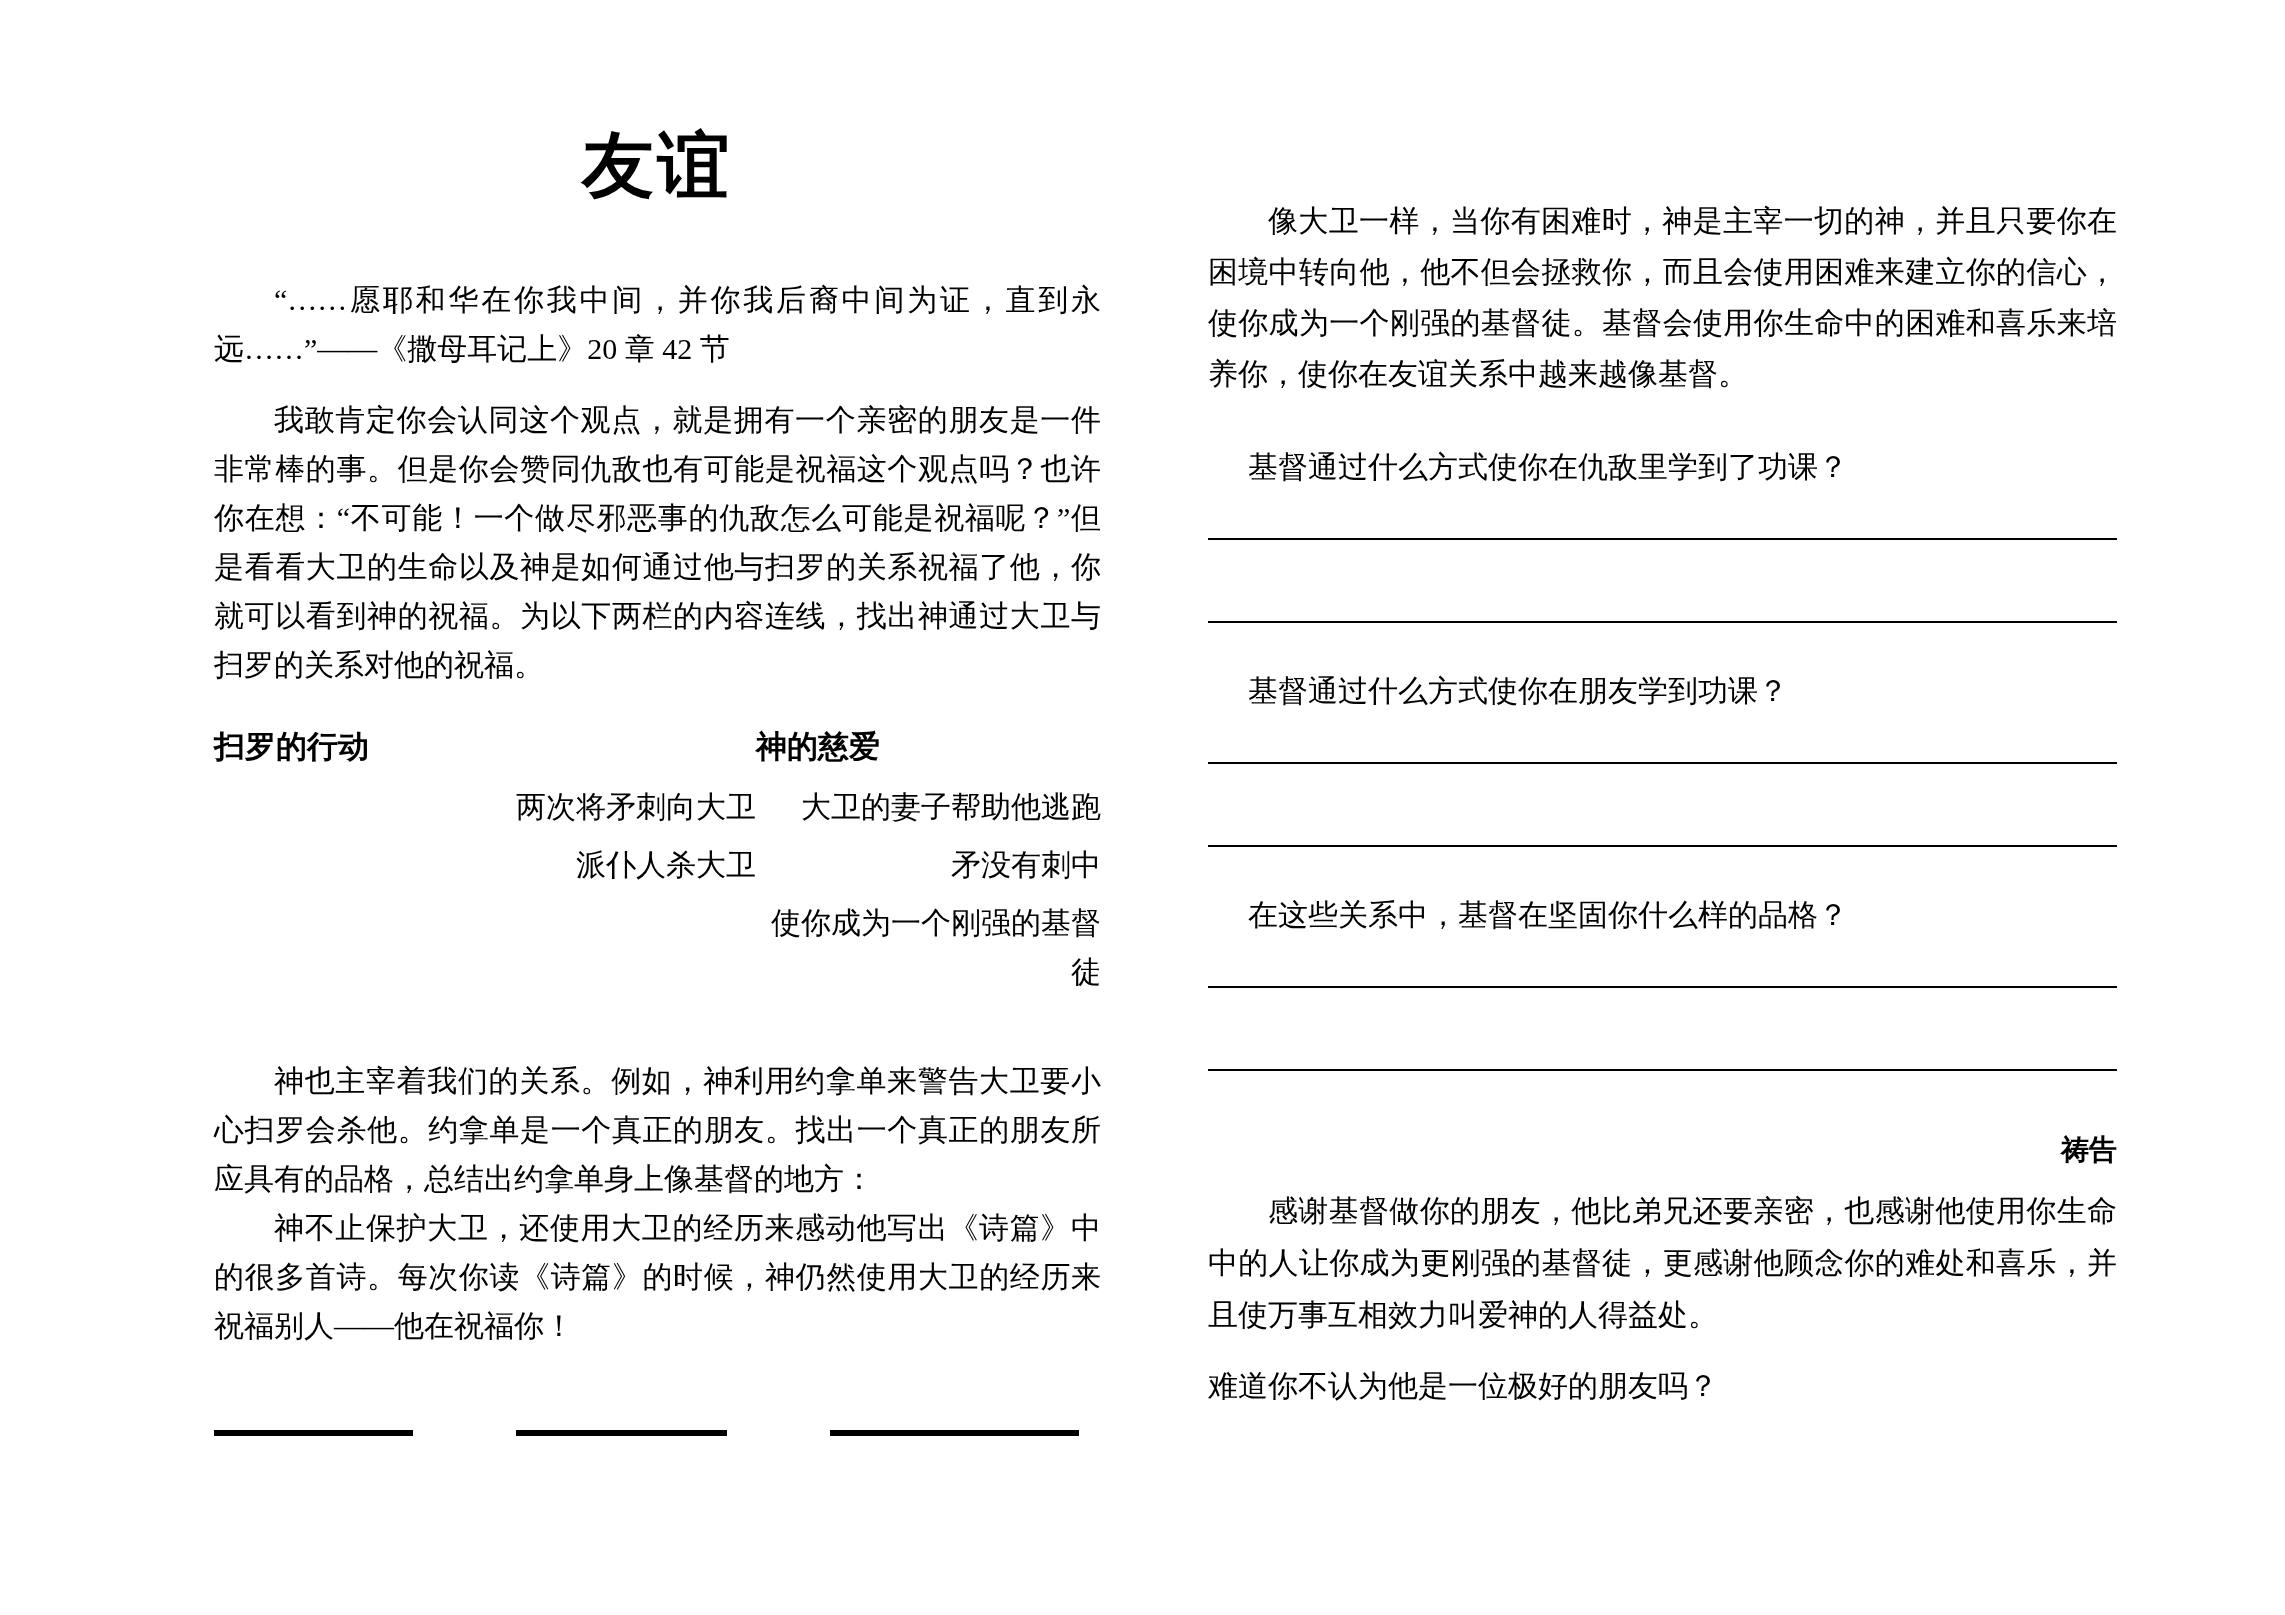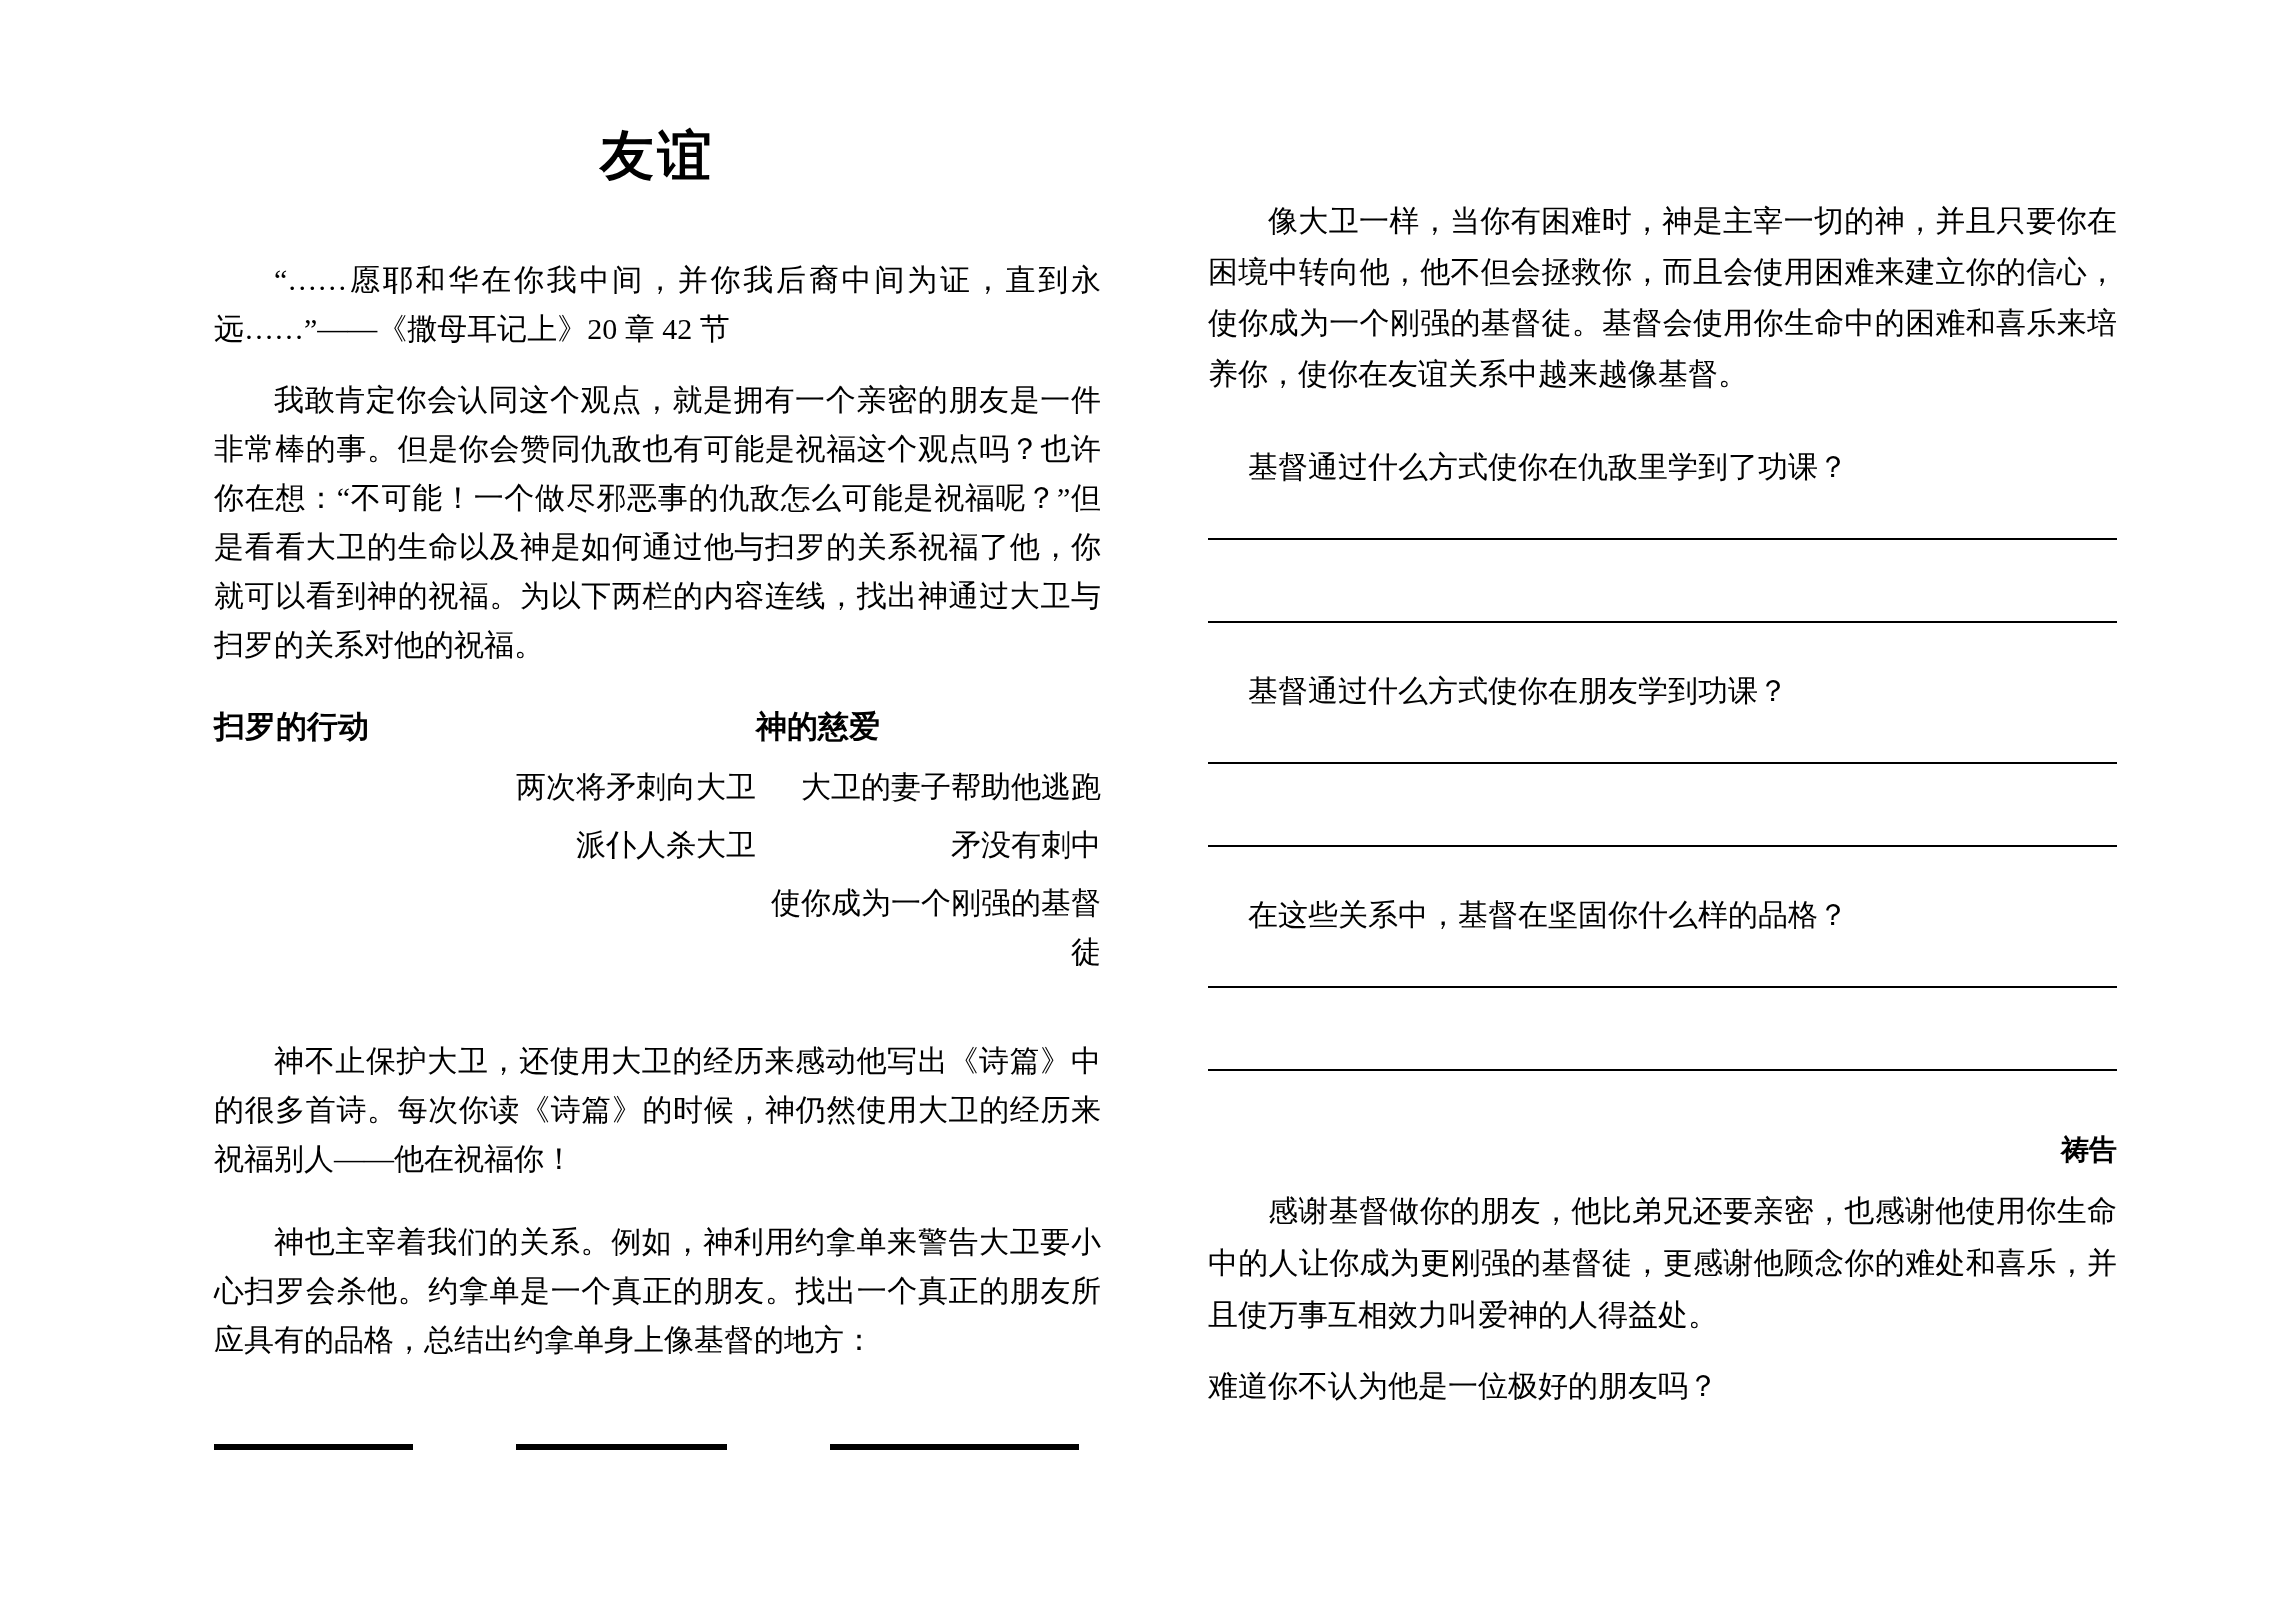--- a/index.html
+++ b/index.html
@@ -16,21 +16,21 @@
     display: flex;
     box-sizing: border-box;
     width: 2285px;
     height: 1616px;
     padding: 127px 168px 0 214px;
   }
   .col-left  { flex: 0 0 887px;  width: 887px; }
   .col-right { flex: 0 0 909px; width: 909px; margin-left: 107px; padding-top: 68px; }
 
   .doc-title {
-    font-size: 54px;
+    font-size: 72px;
     font-weight: bold;
     text-align: center;
     line-height: 1.1;
     margin: 0 0 69px 0;
     letter-spacing: 3.6px;
   }
   .para {
     line-height: 49px;
     text-align: justify;
     margin: 0;
@@ -105,23 +105,23 @@
         <div class="match-item">派仆人杀大卫</div>
       </div>
       <div class="match-col-kindness">
         <div class="match-header">神的慈爱</div>
         <div class="match-item">大卫的妻子帮助他逃跑</div>
         <div class="match-item">矛没有刺中</div>
         <div class="match-item">使你成为一个刚强的基督徒</div>
       </div>
     </div>
 
+    <div class="para indent">神也主宰着我们的关系。例如，神利用约拿单来警告大卫要小心扫罗会杀他。约拿单是一个真正的朋友。找出一个真正的朋友所应具有的品格，总结出约拿单身上像基督的地方：</div>
+
     <div class="para indent psalms-para">神不止保护大卫，还使用大卫的经历来感动他写出《诗篇》中的很多首诗。每次你读《诗篇》的时候，神仍然使用大卫的经历来祝福别人——他在祝福你！</div>
-
-    <div class="para indent">神也主宰着我们的关系。例如，神利用约拿单来警告大卫要小心扫罗会杀他。约拿单是一个真正的朋友。找出一个真正的朋友所应具有的品格，总结出约拿单身上像基督的地方：</div>
 
     <div class="blanks">
       <div class="blank-seg blank-1"></div>
       <div class="blank-seg blank-2"></div>
       <div class="blank-seg blank-3"></div>
     </div>
   </div>
 
   <div class="col-right">
     <div class="para indent r-intro">像大卫一样，当你有困难时，神是主宰一切的神，并且只要你在困境中转向他，他不但会拯救你，而且会使用困难来建立你的信心，使你成为一个刚强的基督徒。基督会使用你生命中的困难和喜乐来培养你，使你在友谊关系中越来越像基督。</div>

